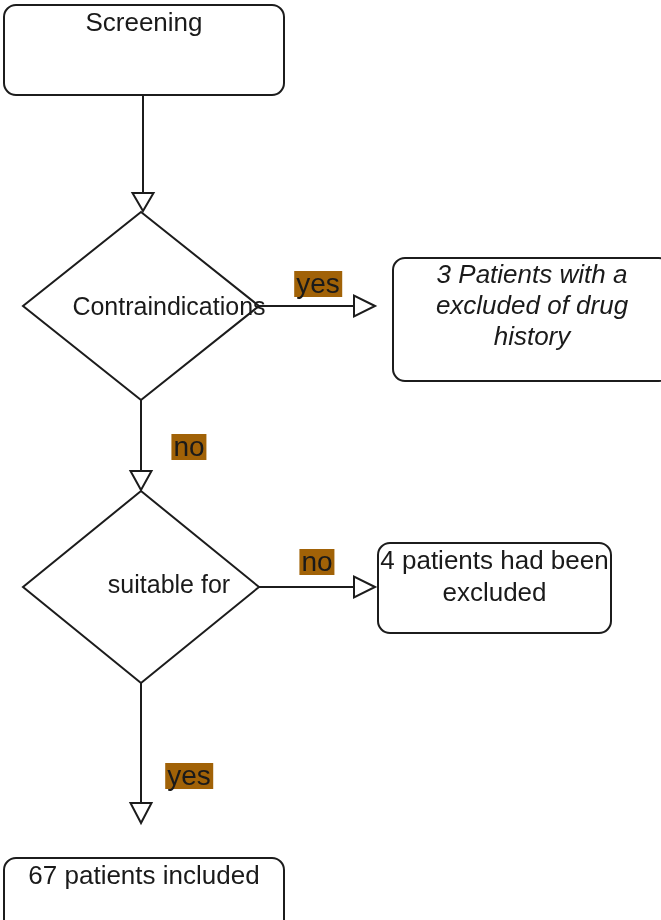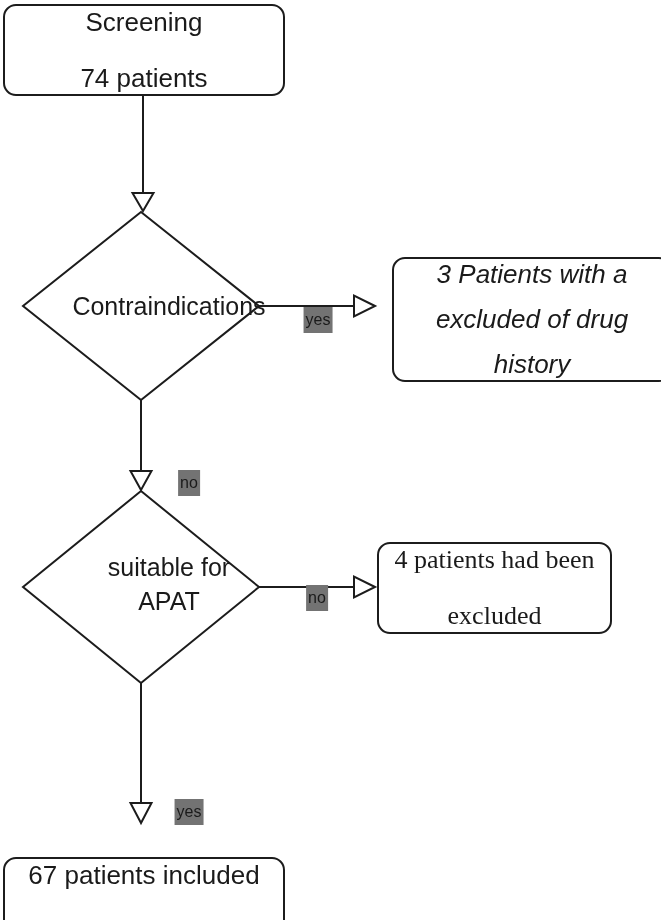--- a/index.html
+++ b/index.html
@@ -24,43 +24,42 @@
     height: 920px;
   }
   .rect-node {
     position: absolute;
     box-sizing: border-box;
     border: 2px solid #1c1c1c;
     border-radius: 13px;
     background: #ffffff;
     display: flex;
     flex-direction: column;
-    justify-content: space-between;
+    justify-content: flex-start;
     align-items: center;
     text-align: center;
     font-size: 26px;
     line-height: 32px;
   }
   .diamond-label {
     position: absolute;
     transform: translate(-50%, -50%);
     text-align: center;
     font-size: 25px;
     line-height: 34px;
     white-space: nowrap;
     margin-left: 28px;
   }
   .edge-label {
     position: absolute;
     transform: translate(-50%, -50%);
-    font-size: 16px;
+    font-size: 28px;
     line-height: 26px;
-    background: #737373;
+    background: #a16207;
     padding: 0 2px;
-    margin-top: 36px;
   }
   .node-line {
     white-space: nowrap;
   }
 </style>
 </head>
 <body>
 
 <div class="canvas">
 
@@ -80,45 +79,43 @@
 
     <line x1="259" y1="587" x2="354" y2="587"></line>
     <polygon points="375,587 354,576.5 354,597.5" fill="#ffffff"></polygon>
 
     <line x1="141" y1="683" x2="141" y2="803"></line>
     <polygon points="141,823 130.5,803 151.5,803" fill="#ffffff"></polygon>
   </svg>
 
   <div class="rect-node" style="left:3px; top:4px; width:282px; height:92px;">
     <div class="node-line">Screening</div>
-    <div class="node-line">74 patients</div>
   </div>
 
   <div class="rect-node" style="left:392px; top:257px; width:280px; height:125px; line-height:31px;font-style:italic;">
     <div class="node-line">3 Patients with a</div>
     <div class="node-line">excluded of drug</div>
     <div class="node-line">history</div>
   </div>
 
-  <div class="rect-node" style="left:377px; top:542px; width:235px; height:92px;font-family:Liberation Serif, serif;">
+  <div class="rect-node" style="left:377px; top:542px; width:235px; height:92px;">
     <div class="node-line">4 patients had been</div>
     <div class="node-line">excluded</div>
   </div>
 
   <div class="rect-node" style="left:3px; top:825px; width:282px; height:112px;margin-top:32px;">
     <div class="node-line">67 patients included</div>
   </div>
 
   <div class="diamond-label" style="left:141px; top:306px;">
     <div class="node-line">Contraindications</div>
   </div>
 
   <div class="diamond-label" style="left:141px; top:584px;">
     <div class="node-line">suitable for</div>
-    <div class="node-line">APAT</div>
   </div>
 
   <div class="edge-label" style="left:318px; top:284px;">yes</div>
 
   <div class="edge-label" style="left:189px; top:447px;">no</div>
 
   <div class="edge-label" style="left:317px; top:562px;">no</div>
 
   <div class="edge-label" style="left:189px; top:776px;">yes</div>
 

